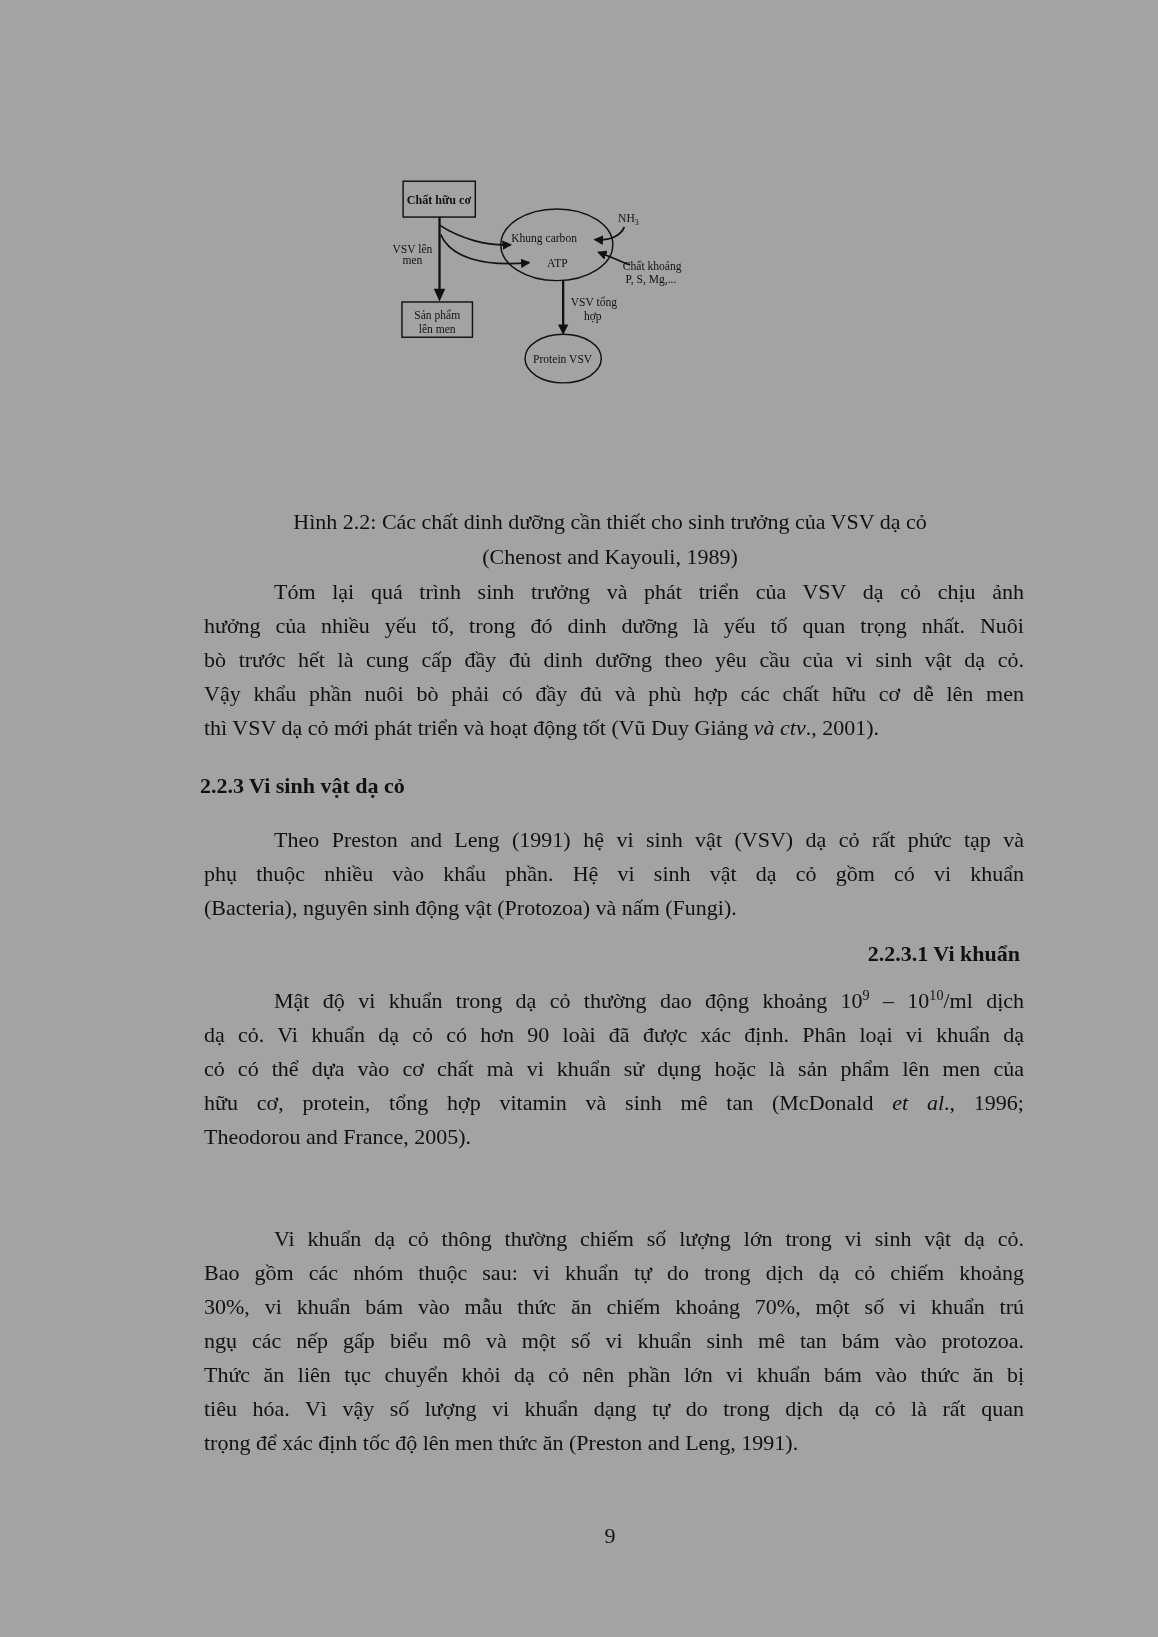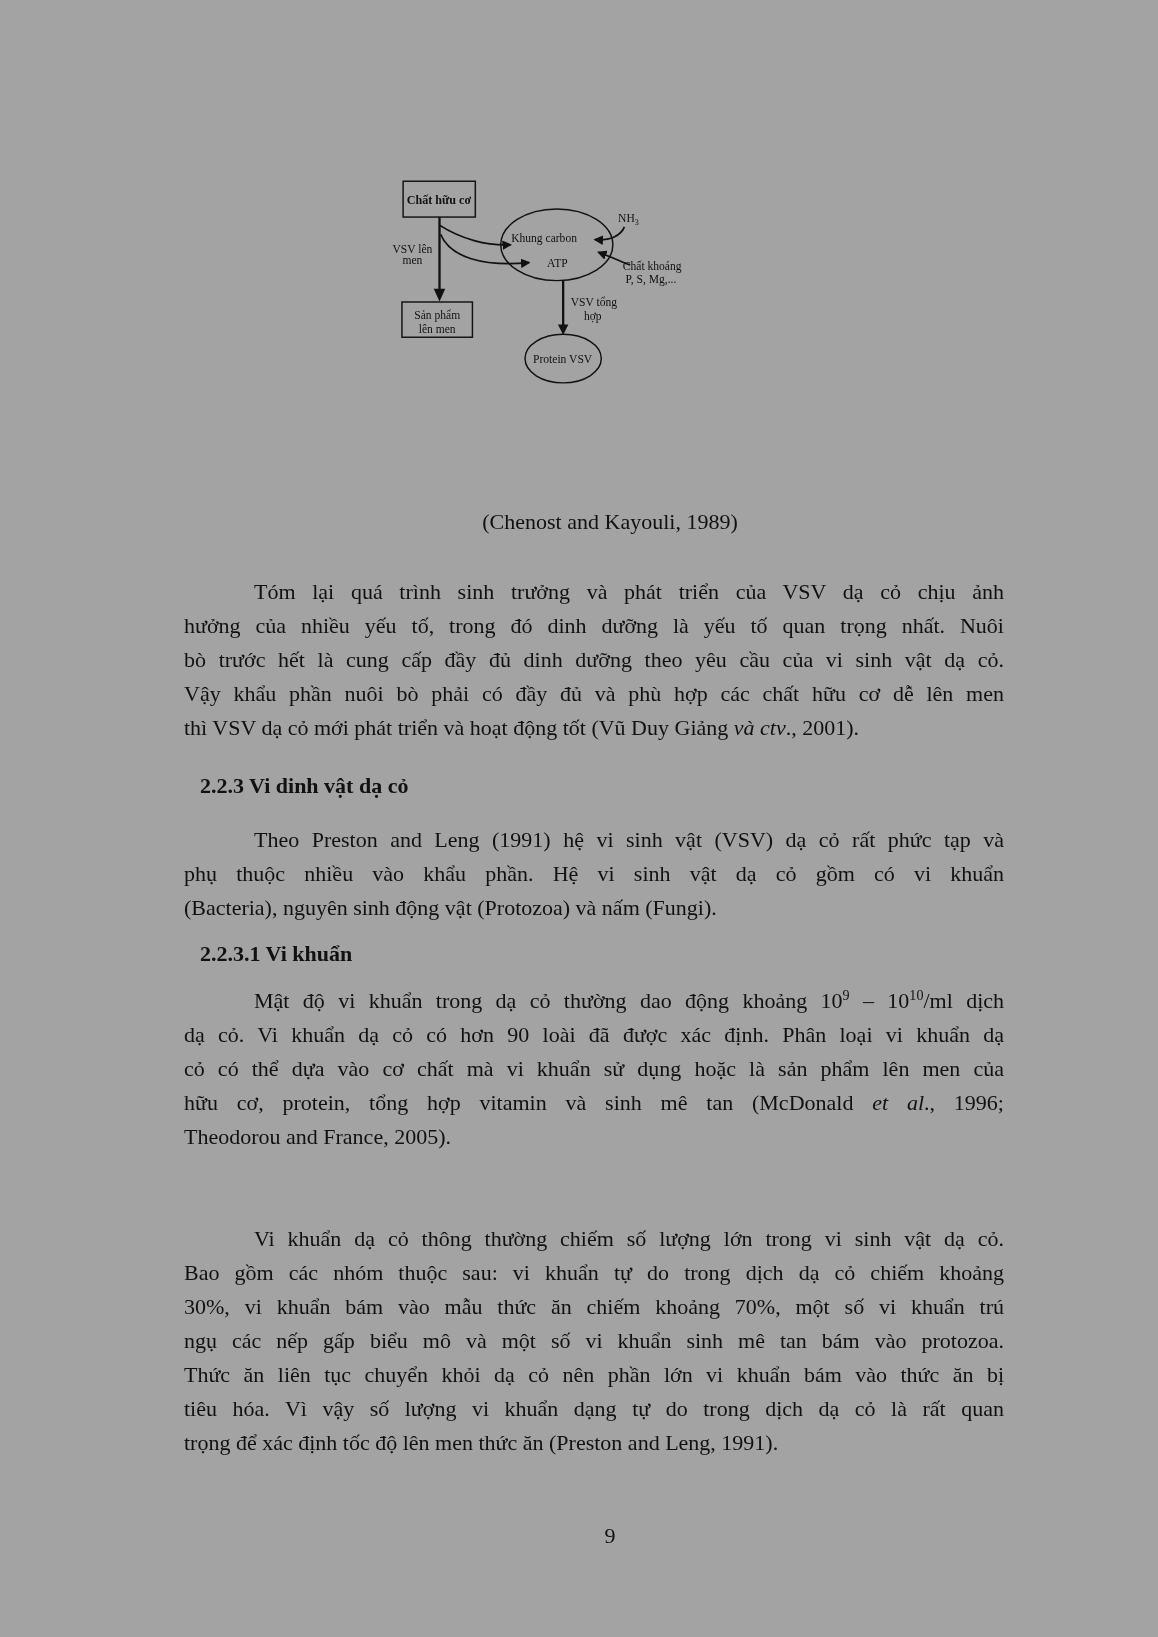--- a/index.html
+++ b/index.html
@@ -4,21 +4,21 @@
 <style>
   html,body{margin:0;padding:0;background:#e8e8e8;}
   .doc{
     position:relative;width:1158px;height:1637px;margin:0 auto;
     background:#a3a3a3;color:#111;
     font-family:"Liberation Serif","DejaVu Serif",serif;
     overflow:hidden;
     padding-left:32px;
   }
   .abs{position:absolute;}
-  .textblock{position:absolute;left:184px;width:820px;font-size:22px;}
+  .textblock{position:absolute;left:204px;width:820px;font-size:22px;}
   .tline{
     line-height:34px;height:34px;white-space:nowrap;
     text-align:justify;text-align-last:justify;text-justify:inter-word;
   }
   .tline.tlast{text-align-last:left;}
   .tline.tindent{padding-left:70px;}
   .tline sup{font-size:64%;line-height:0;vertical-align:super;}
   .tline i{font-style:italic;}
   .heading{
     position:absolute;left:200px;width:820px;font-size:22px;font-weight:bold;
@@ -72,40 +72,41 @@
       <polygon points="688,396 706,396 697,414" fill="#111"></polygon>
       <text x="710" y="364" font-size="20" text-anchor="start">VSV tổng</text>
       <text x="733" y="388" font-size="20" text-anchor="start">hợp</text>
 
       <ellipse cx="697" cy="455" rx="66" ry="42" fill="none" stroke="#111" stroke-width="2.5"></ellipse>
       <text x="696" y="462" font-size="20" text-anchor="middle">Protein VSV</text>
     </g>
   </svg>
 
   <div class="caption" style="top:504px;">
+    <div>Hình 2.2: Các chất dinh dưỡng cần thiết cho sinh trưởng của VSV dạ cỏ</div>
     <div>(Chenost and Kayouli, 1989)</div>
   </div>
 
   <div class="textblock" style="top:575px;">
       <div class="tline tindent"><span>Tóm lại quá trình sinh trưởng và phát triển của VSV dạ cỏ chịu ảnh</span></div>
       <div class="tline"><span>hưởng của nhiều yếu tố, trong đó dinh dưỡng là yếu tố quan trọng nhất. Nuôi</span></div>
       <div class="tline"><span>bò trước hết là cung cấp đầy đủ dinh dưỡng theo yêu cầu của vi sinh vật dạ cỏ.</span></div>
       <div class="tline"><span>Vậy khẩu phần nuôi bò phải có đầy đủ và phù hợp các chất hữu cơ dễ lên men</span></div>
       <div class="tline tlast"><span>thì VSV dạ cỏ mới phát triển và hoạt động tốt (Vũ Duy Giảng </span><i>và ctv</i><span>., 2001).</span></div>
     </div>
 
-  <div class="heading" style="top:769px;">2.2.3 Vi dinh vật dạ cỏ</div>
+  <div class="heading" style="top:769px;">2.2.3 Vi sinh vật dạ cỏ</div>
 
   <div class="textblock" style="top:823px;">
       <div class="tline tindent"><span>Theo Preston and Leng (1991) hệ vi sinh vật (VSV) dạ cỏ rất phức tạp và</span></div>
       <div class="tline"><span>phụ thuộc nhiều vào khẩu phần. Hệ vi sinh vật dạ cỏ gồm có vi khuẩn</span></div>
       <div class="tline tlast"><span>(Bacteria), nguyên sinh động vật (Protozoa) và nấm (Fungi).</span></div>
     </div>
 
-  <div class="heading" style="top:937px;">2.2.3.1 Vi khuẩn</div>
+  <div class="heading" style="top:937px;text-align:right;">2.2.3.1 Vi khuẩn</div>
 
   <div class="textblock" style="top:984px;">
       <div class="tline tindent"><span>Mật độ vi khuẩn trong dạ cỏ thường dao động khoảng 10</span><sup>9</sup><span> – 10</span><sup>10</sup><span>/ml dịch</span></div>
       <div class="tline"><span>dạ cỏ. Vi khuẩn dạ cỏ có hơn 90 loài đã được xác định. Phân loại vi khuẩn dạ</span></div>
       <div class="tline"><span>cỏ có thể dựa vào cơ chất mà vi khuẩn sử dụng hoặc là sản phẩm lên men của</span></div>
       <div class="tline"><span>hữu cơ, protein, tổng hợp vitamin và sinh mê tan (McDonald </span><i>et al</i><span>., 1996;</span></div>
       <div class="tline tlast"><span>Theodorou and France, 2005).</span></div>
     </div>
 
   <div class="textblock" style="top:1210px;margin-top:12px;">

